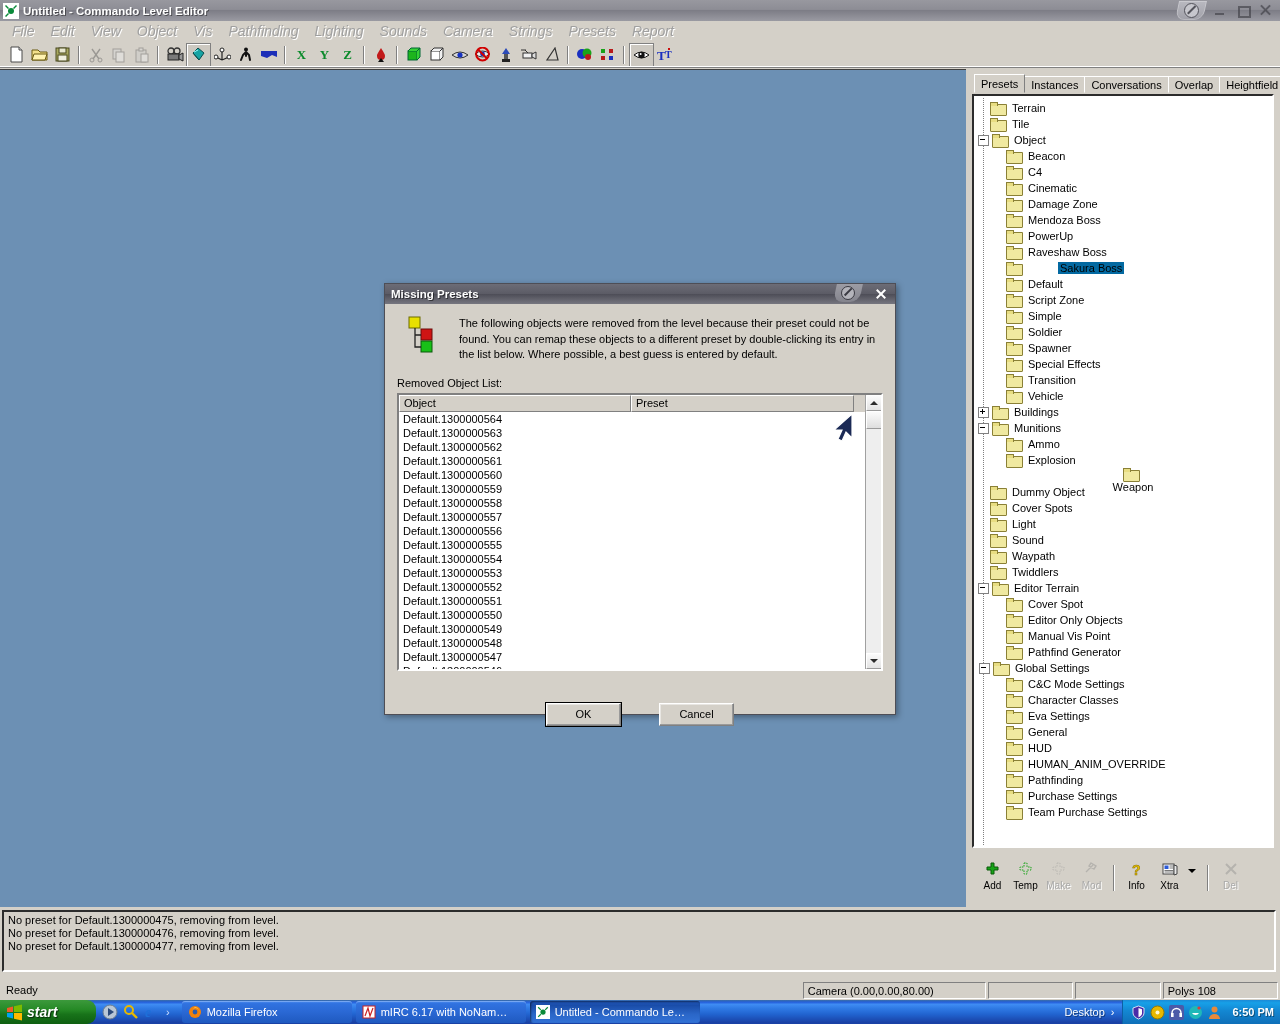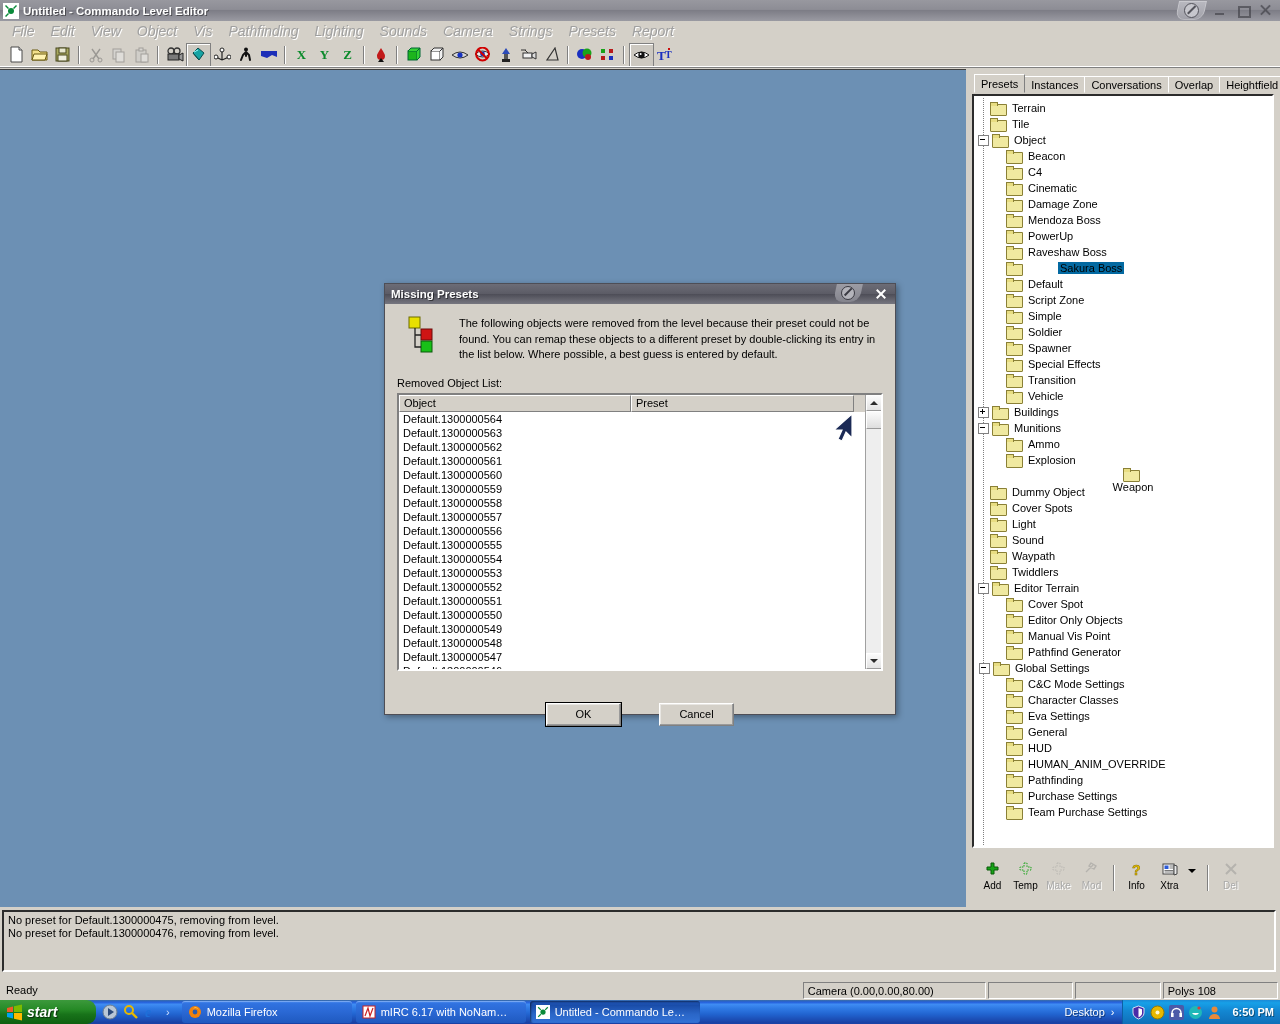--- a/index.html
+++ b/index.html
@@ -852,20 +852,21 @@
             </svg>
         </div>
         <div>Del</div>
       </div>
     </div>
   </div>
 
   <div class="outputpane">
     <div class="outline">No preset for Default.1300000475, removing from level.</div>
     <div class="outline">No preset for Default.1300000476, removing from level.</div>
+    <div class="outline">No preset for Default.1300000477, removing from level.</div>
   </div>
 
   <div class="statusbar">
     <div class="sb-cell sb-ready">Ready</div>
     <div class="sb-cell" style="width:184px">Camera (0.00,0.00,80.00)</div>
     <div class="sb-cell" style="width:86px"></div>
     <div class="sb-cell" style="width:86px"></div>
     <div class="sb-cell" style="width:116px">Polys 108</div>
   </div>
 

